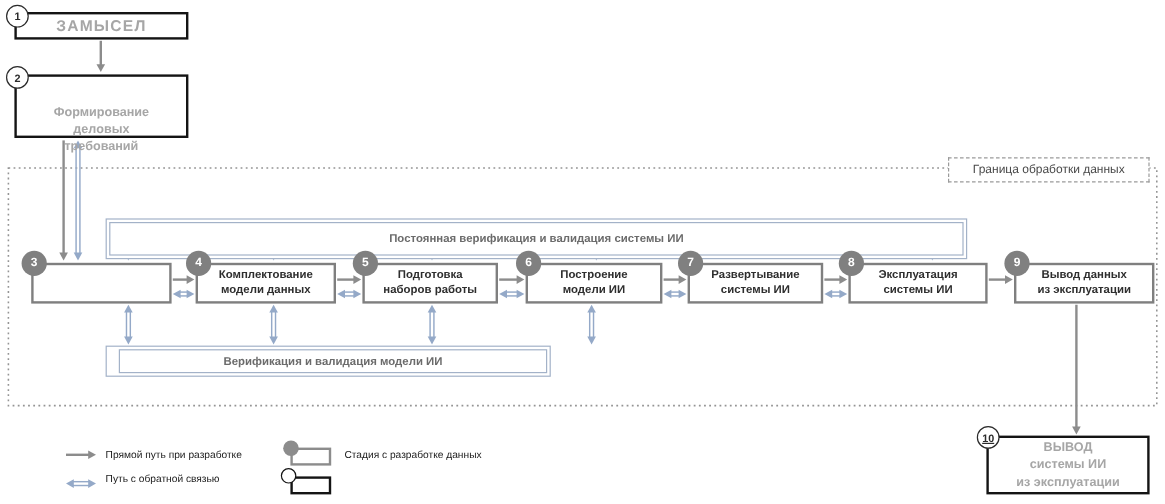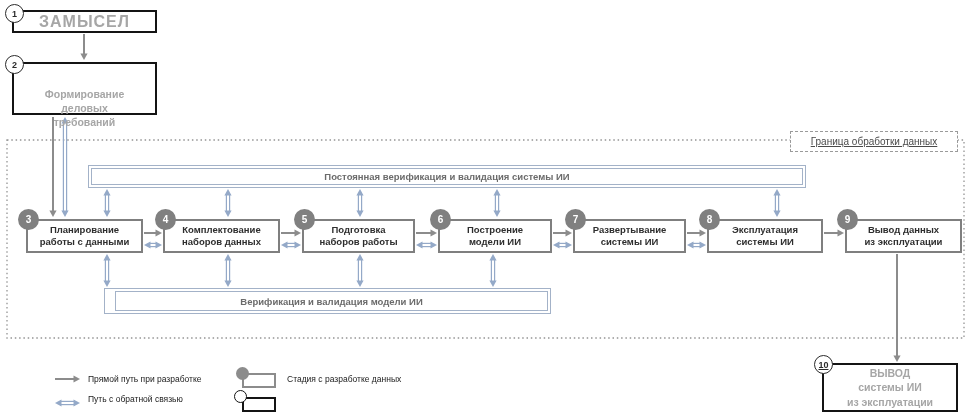--- a/index.html
+++ b/index.html
@@ -27,21 +27,21 @@
 
   
   .bar{position:absolute;box-sizing:border-box;border:1px solid #a3b2c8;background:#fff;padding:2px;z-index:2;}
   .bar-inner{box-sizing:border-box;border:1px solid #a3b2c8;width:100%;height:100%;
              display:flex;align-items:center;justify-content:center;
              color:#6b6b6b;font-weight:bold;font-size:9.5px;}
 
   
   .boundary-label{position:absolute;left:790px;top:131px;width:168px;height:21px;box-sizing:border-box;
                   border:1px dashed #9a9a9a;background:#fff;display:flex;align-items:center;justify-content:center;
-                  color:#4a4a4a;font-size:10px;z-index:2;text-decoration:underline;}
+                  color:#4a4a4a;font-size:10px;z-index:2;}
 
   
   .legend-text{position:absolute;color:#1a1a1a;font-weight:normal;font-size:8.5px;z-index:3;}
   .legend-shape{position:absolute;box-sizing:border-box;background:#fff;z-index:3;}
   .legend-dot{position:absolute;border-radius:50%;box-sizing:border-box;z-index:4;}
 </style>
 </head>
 <body>
 
 <div id="canvas">
@@ -185,51 +185,49 @@
         <polygon points="55,403 61.5,399.4 61.5,406.6" fill="#94a9c8"></polygon>
       </g>
     </svg>
 
   <div class="boundary-label">
     <span>Граница обработки данных</span>
   </div>
 
   <div class="bigbox" style="left:12px;top:10px;width:145px;height:23px;">
     <span class="badge open" style="left:-9px;top:-8px;">1</span>
-    <span class="lbl" style="font-size:16px;letter-spacing:1px;">ЗАМЫСЕЛ</span>
+    <span class="lbl" style="font-size:13px;letter-spacing:1px;">ЗАМЫСЕЛ</span>
   </div>
 
   <div class="bigbox" style="left:12px;top:62px;width:145px;height:53px;">
     <span class="badge open" style="left:-9px;top:-9px;">2</span>
     <span class="lbl multiline" style="font-size:10.5px;margin-top:39px;">Формирование
 деловых
 требований</span>
   </div>
 
-  <div class="bar" style="left:88px;top:165px;width:718px;height:23px;">
+  <div class="bar" style="left:88px;top:182px;width:718px;height:34px;">
     <div class="bar-inner">
         <span>Постоянная верификация и валидация системы ИИ</span>
       </div>
   </div>
 
-  <div class="bar" style="left:104px;top:288px;width:447px;height:26px;padding-left:10px;">
+  <div class="bar" style="left:88px;top:288px;width:371px;height:26px;padding-left:10px;">
     <div class="bar-inner">
         <span>Верификация и валидация модели ИИ</span>
       </div>
   </div>
 
   <div class="stagebox" style="left:26px;width:117px;">
     <span class="badge filled">3</span>
-    <span class="multiline">Планирование
-работы с данными</span>
   </div>
   <div class="stagebox" style="left:163px;width:117px;">
     <span class="badge filled">4</span>
     <span class="multiline">Комплектование
-наборов данных</span>
+модели данных</span>
   </div>
   <div class="stagebox" style="left:302px;width:113px;">
     <span class="badge filled">5</span>
     <span class="multiline">Подготовка
 наборов работы</span>
   </div>
   <div class="stagebox" style="left:438px;width:114px;">
     <span class="badge filled">6</span>
     <span class="multiline">Построение
 модели ИИ</span>

